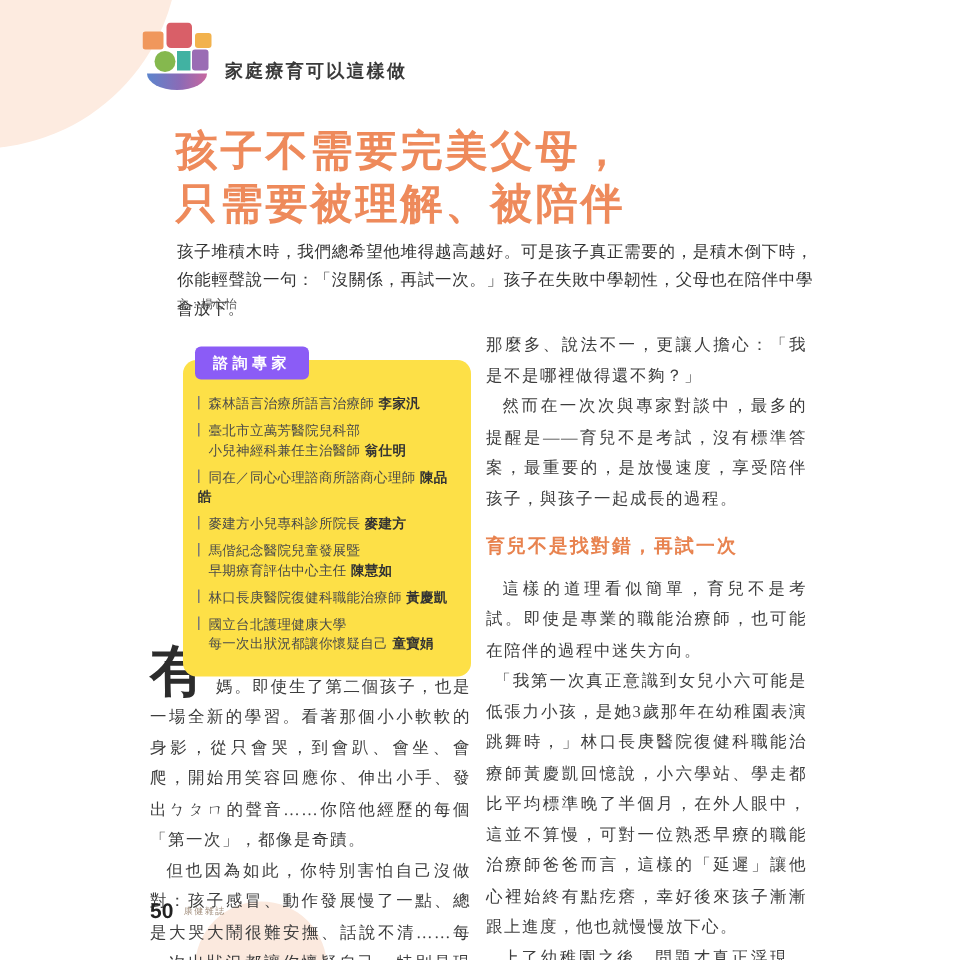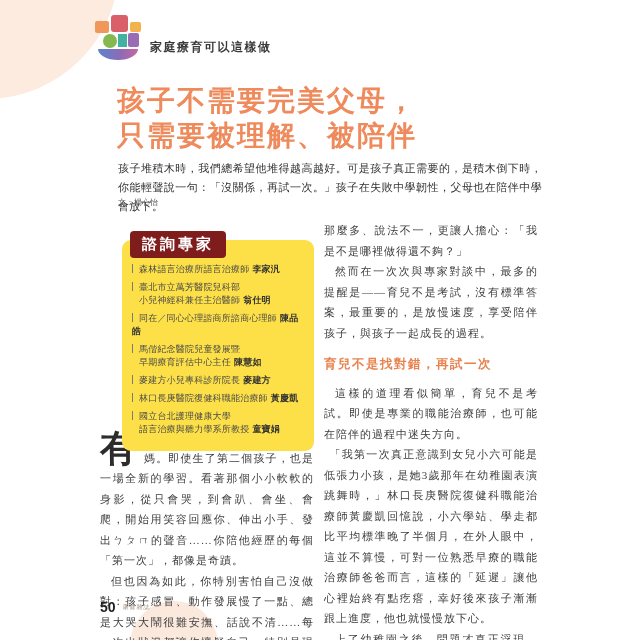--- a/index.html
+++ b/index.html
@@ -28,21 +28,21 @@
   }
   .intro{
     position:absolute;left:118px;top:159px;width:424px;
     font-size:11px;line-height:19px;color:#333;font-weight:500;
     letter-spacing:0.3px;text-align:justify;
   }
   .byline{position:absolute;left:118px;top:197px;font-size:8px;color:#555;}
 
   .expert-tab{
     position:absolute;left:130px;top:231px;z-index:3;
-    background:#7f1d1d;color:#fff;font-size:15px;font-weight:bold;
+    background:#8b5cf6;color:#fff;font-size:10px;font-weight:bold;
     padding:4px 12px;border-radius:4px;letter-spacing:3px;
   }
   .expert-box{
     position:absolute;left:122px;top:240px;width:174px;z-index:2;
     padding:23px 8px 10px 10px;background:#fde047;border-radius:9px;
   }
   .entry{font-size:9px;line-height:13px;color:#4a4a4a;margin-bottom:5px;letter-spacing:0.2px;}
   .entry .bar{display:inline-block;width:1px;height:9px;background:#7a7a7a;margin-right:6px;vertical-align:-1px;}
   .entry b{margin-left:3px;color:#333;}
   .entry .l2{padding-left:7px;}
@@ -113,32 +113,32 @@
     <div class="l1"><span class="bar"></span><span>森林語言治療所語言治療師</span><b>李家汎</b></div>
   </div>
   <div class="entry">
     <div class="l1"><span class="bar"></span><span>臺北市立萬芳醫院兒科部</span></div>
     <div class="l2"><span>小兒神經科兼任主治醫師</span><b>翁仕明</b></div>
   </div>
   <div class="entry">
     <div class="l1"><span class="bar"></span><span>同在／同心心理諮商所諮商心理師</span><b>陳品皓</b></div>
   </div>
   <div class="entry">
+    <div class="l1"><span class="bar"></span><span>麥建方小兒專科診所院長</span><b>麥建方</b></div>
+  </div>
+  <div class="entry">
     <div class="l1"><span class="bar"></span><span>馬偕紀念醫院兒童發展暨</span></div>
     <div class="l2"><span>早期療育評估中心主任</span><b>陳慧如</b></div>
-  </div>
-  <div class="entry">
-    <div class="l1"><span class="bar"></span><span>麥建方小兒專科診所院長</span><b>麥建方</b></div>
   </div>
   <div class="entry">
     <div class="l1"><span class="bar"></span><span>林口長庚醫院復健科職能治療師</span><b>黃慶凱</b></div>
   </div>
   <div class="entry">
     <div class="l1"><span class="bar"></span><span>國立台北護理健康大學</span></div>
-    <div class="l2"><span>語言治療與聽力學系所教授</span><b>童寶娟</b></div>
+    <div class="l2"><span>每一次出狀況都讓你懷疑自己</span><b>童寶娟</b></div>
   </div>
 </div>
 
 <div class="left-body serif">
   <p><span class="dropcap">有</span><span>人說，每對爸媽都是第一次當爸媽。即使生了第二個孩子，也是一場全新的學習。看著那個小小軟軟的身影，從只會哭，到會趴、會坐、會爬，開始用笑容回應你、伸出小手、發出ㄅㄆㄇ的聲音……你陪他經歷的每個「第一次」，都像是奇蹟。</span></p>
   <p class="ind">但也因為如此，你特別害怕自己沒做對：孩子感冒、動作發展慢了一點、總是大哭大鬧很難安撫、話說不清……每一次出狀況都讓你懷疑自己。特別是現在育兒資訊</p>
 </div>
 
 <div class="right-col serif">
   <p>那麼多、說法不一，更讓人擔心：「我是不是哪裡做得還不夠？」</p>

